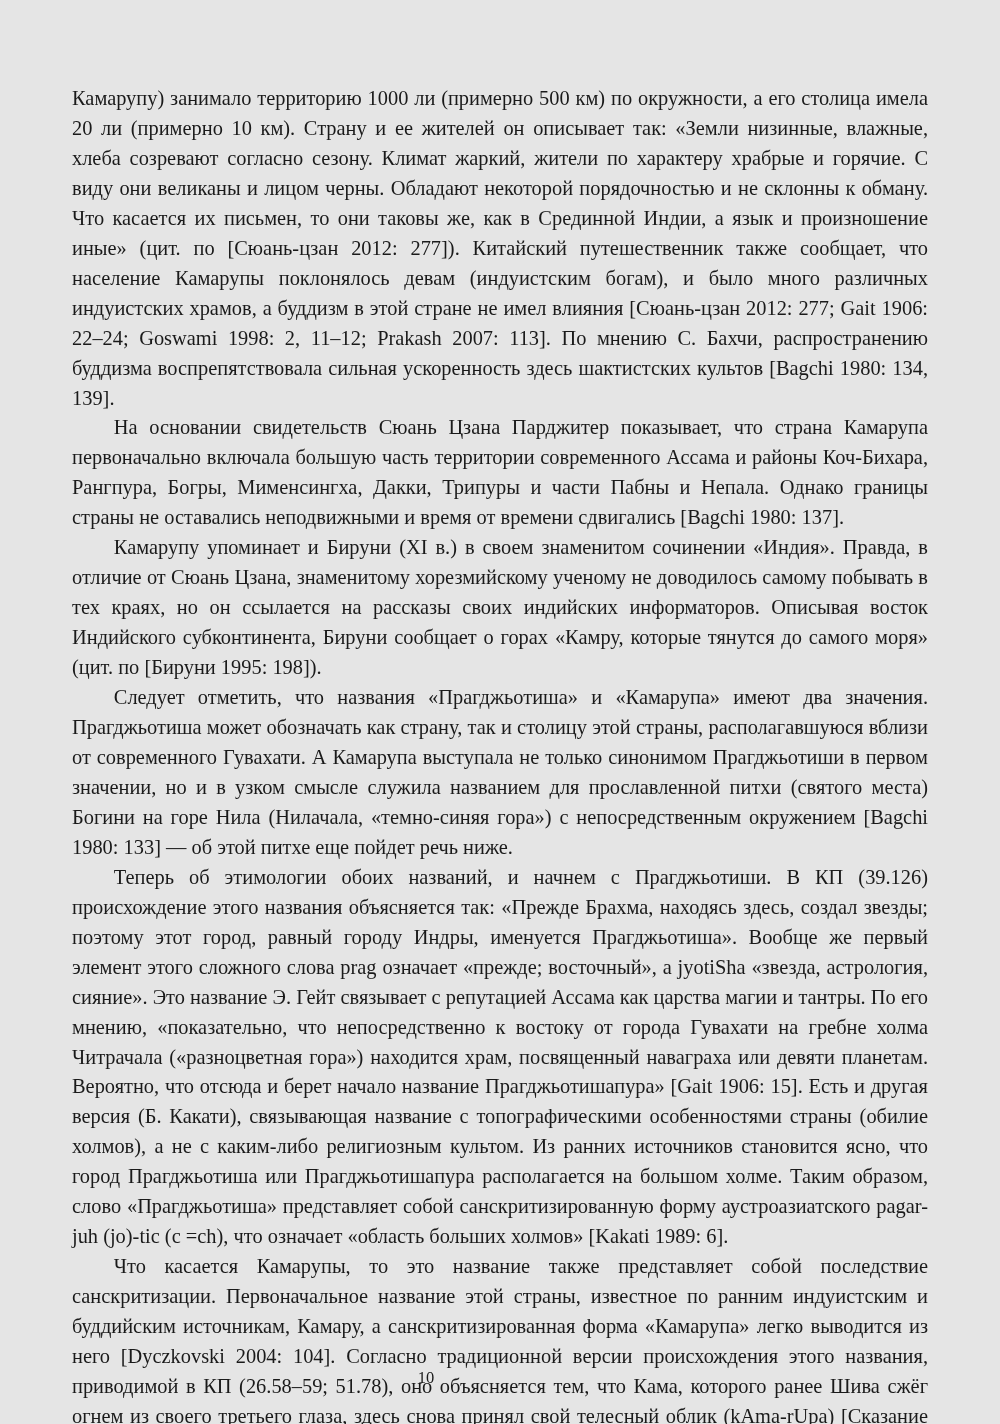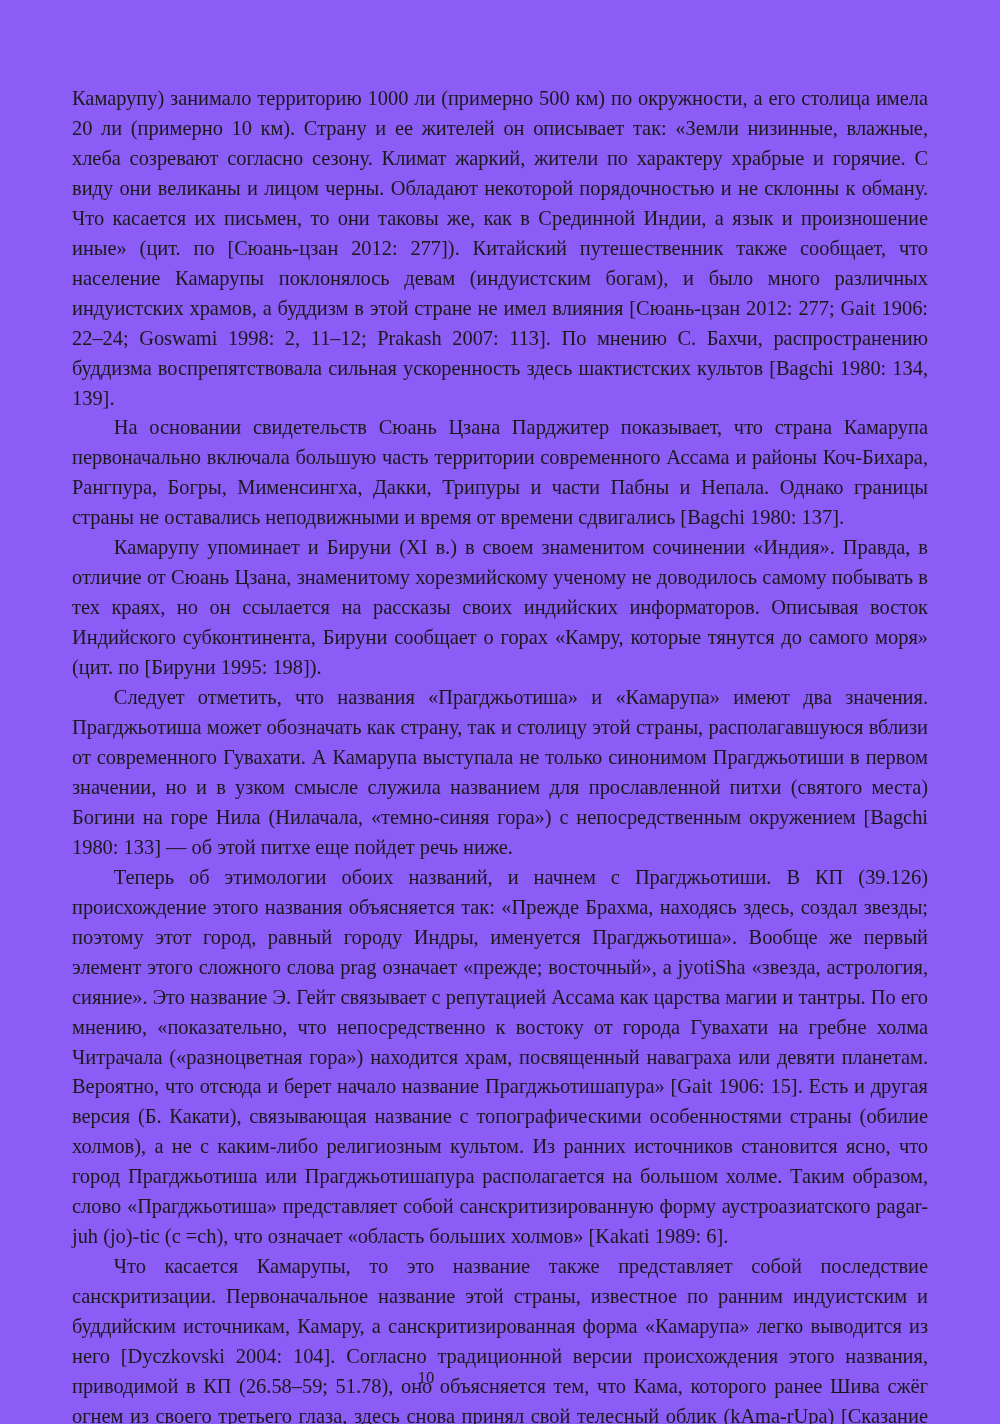--- a/index.html
+++ b/index.html
@@ -13,21 +13,21 @@
     height: 1424px;
     font-family: "Liberation Serif", "DejaVu Serif", serif;
     color: #1a1a1a;
     -webkit-font-smoothing: antialiased;
   }
   .page {
     position: relative;
     width: 1000px;
     height: 1424px;
     box-sizing: border-box;
-    background: #8b5cf6;
+    background: #e5e5e5;
     overflow: hidden;
   }
   .text-block {
     position: absolute;
     left: 72px;
     top: 84px;
     width: 856px;
   }
   p.para {
     margin: 0;

